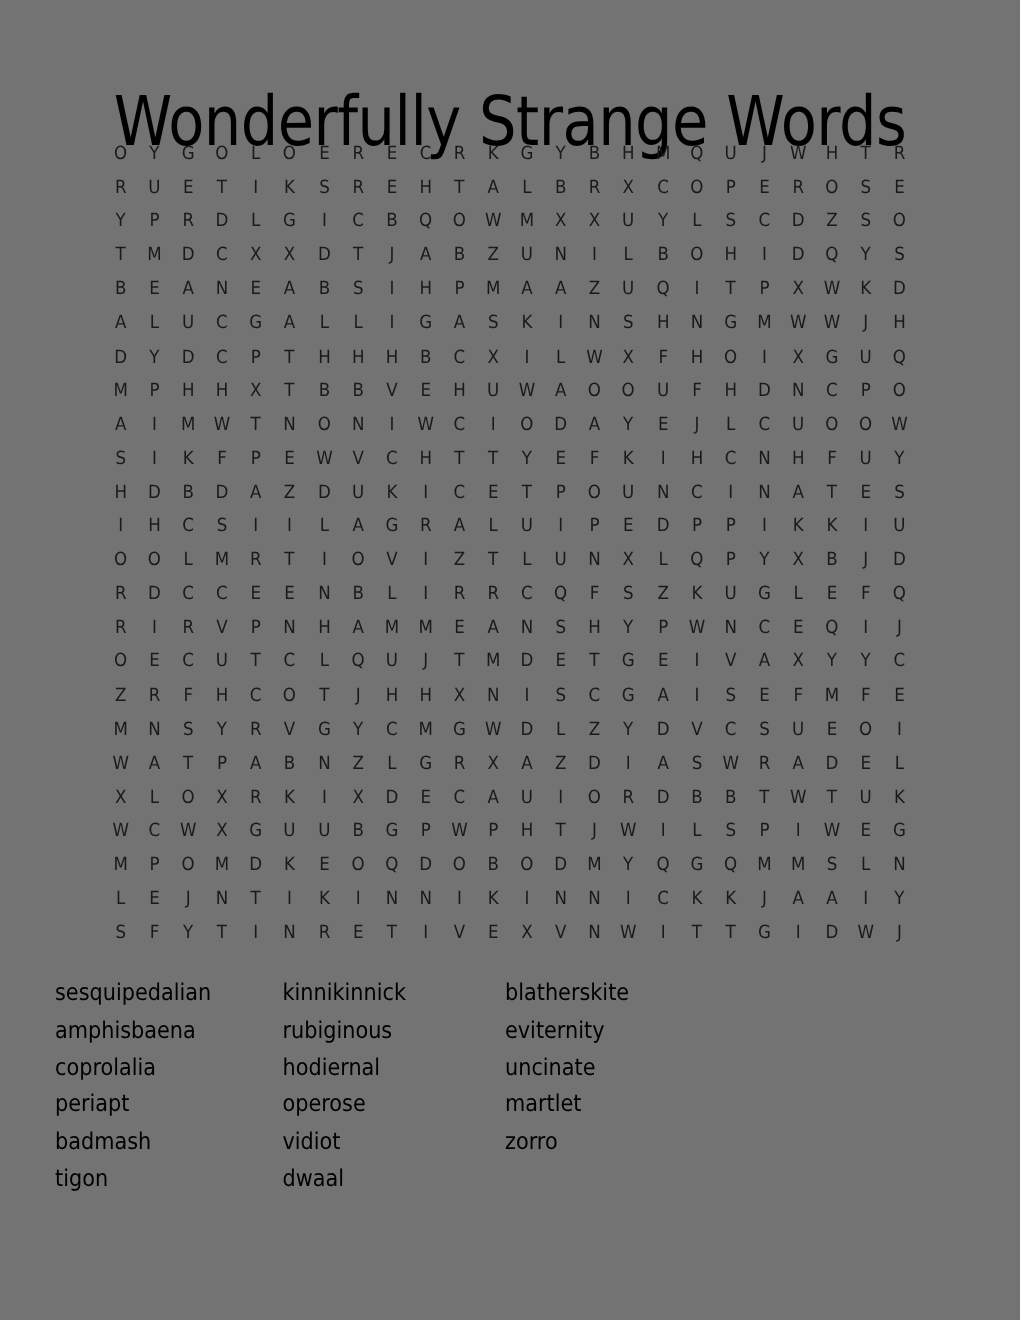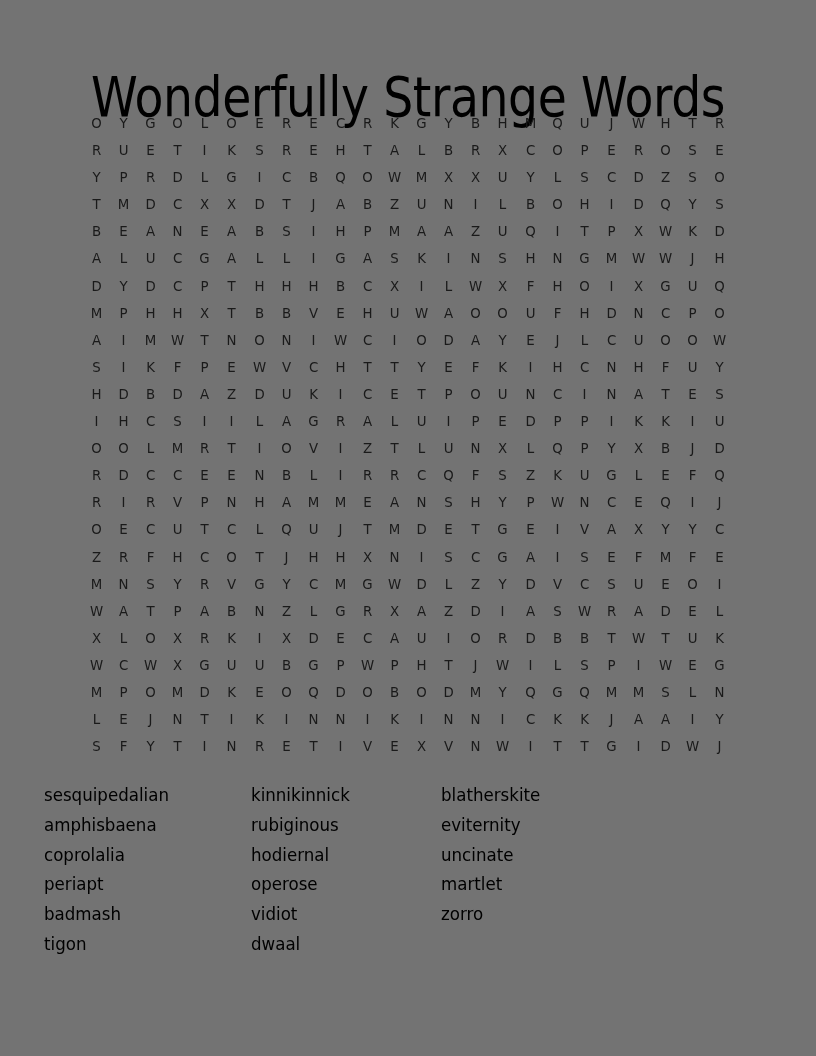--- a/index.html
+++ b/index.html
@@ -73,23 +73,23 @@
     left: 44px;
     width: 728px;
     display: flex;
     align-items: flex-start;
   }
   .word-column {
     display: flex;
     flex-direction: column;
   }
   .word-column.col-0 { width: 182px; }
-  .word-column.col-1 { width: 178px; margin-left: 25px; }
+  .word-column.col-1 { width: 178px; }
   .word-column.col-2 { width: 182px; }
-  .word-column.col-3 { width: 186px; margin-left: 12px; }
+  .word-column.col-3 { width: 186px; }
 
   .word-item {
     font-family: "DejaVu Sans", sans-serif;
     font-size: 18.5px;
     font-weight: 400;
     line-height: 29.8px;
     height: 29.8px;
     color: #000000;
     white-space: nowrap;
     transform: scaleX(0.9);

